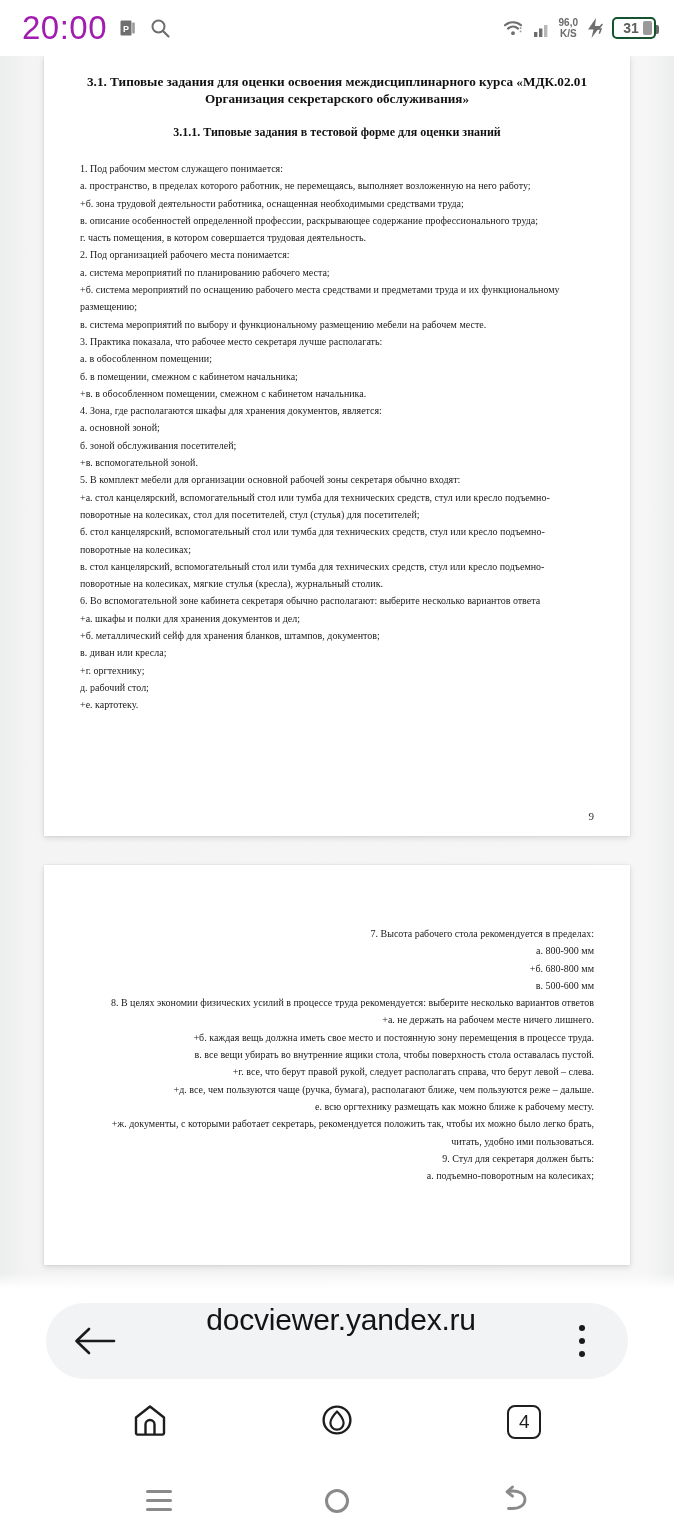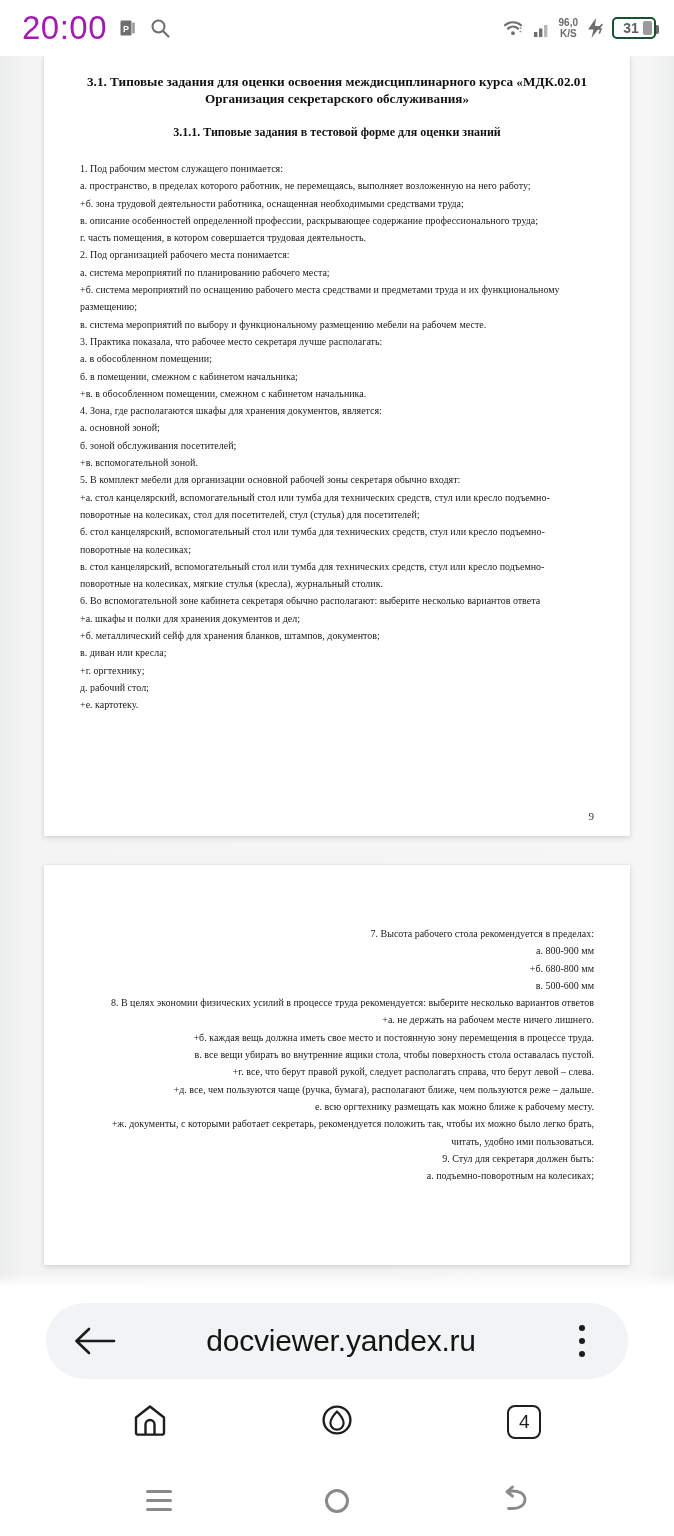--- a/index.html
+++ b/index.html
@@ -125,21 +125,21 @@
   .browser-bottom {
     flex:0 0 auto;
     background:#ffffff;
     padding:12px 0 0 0;
   }
   .urlbar-wrap { padding:0 46px; }
   .urlbar {
     height:76px;
     background:#f1f3f4;
     border-radius:38px;
-    display:flex; align-items:center;
+    display:flex; 
     padding:0 26px 0 22px;
   }
   .url-back { width:52px; display:flex; align-items:center; justify-content:center; }
   .url-text {
     flex:1; text-align:center;
     font-size:30px; color:#141414;
     font-family:"Liberation Sans", sans-serif;
     letter-spacing:-0.2px;
     white-space:nowrap; overflow:hidden;
   }

